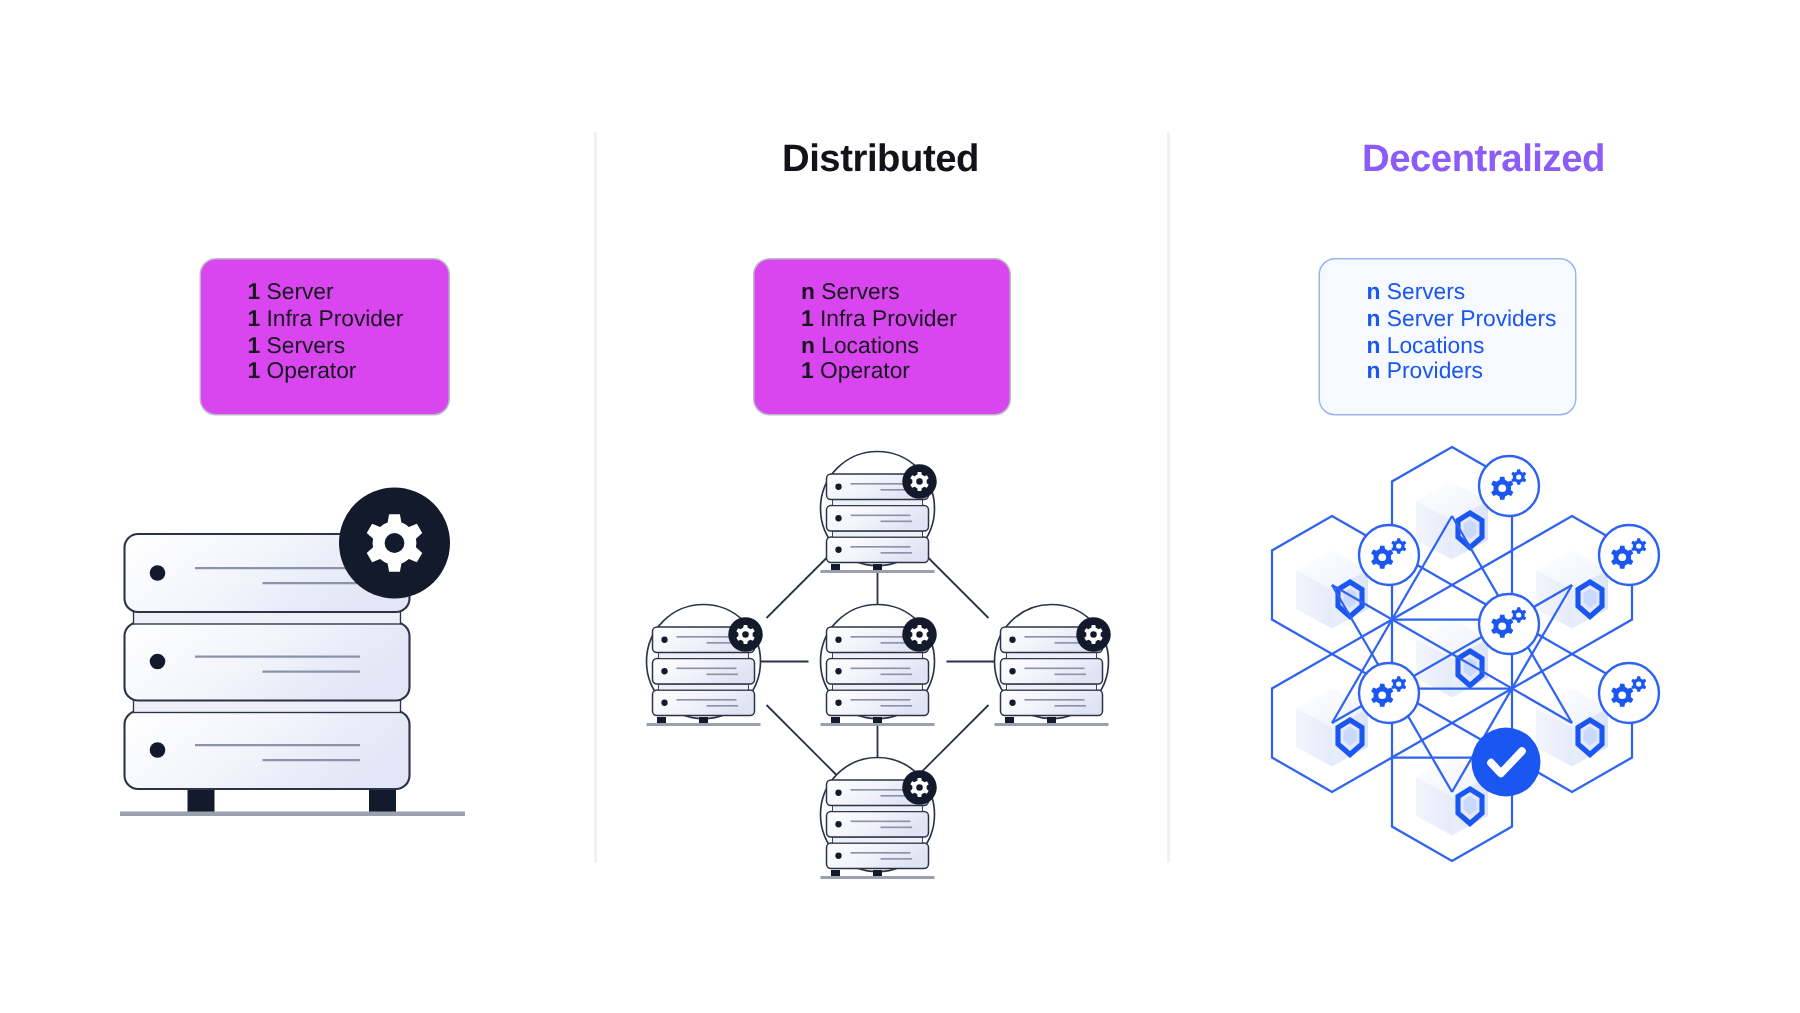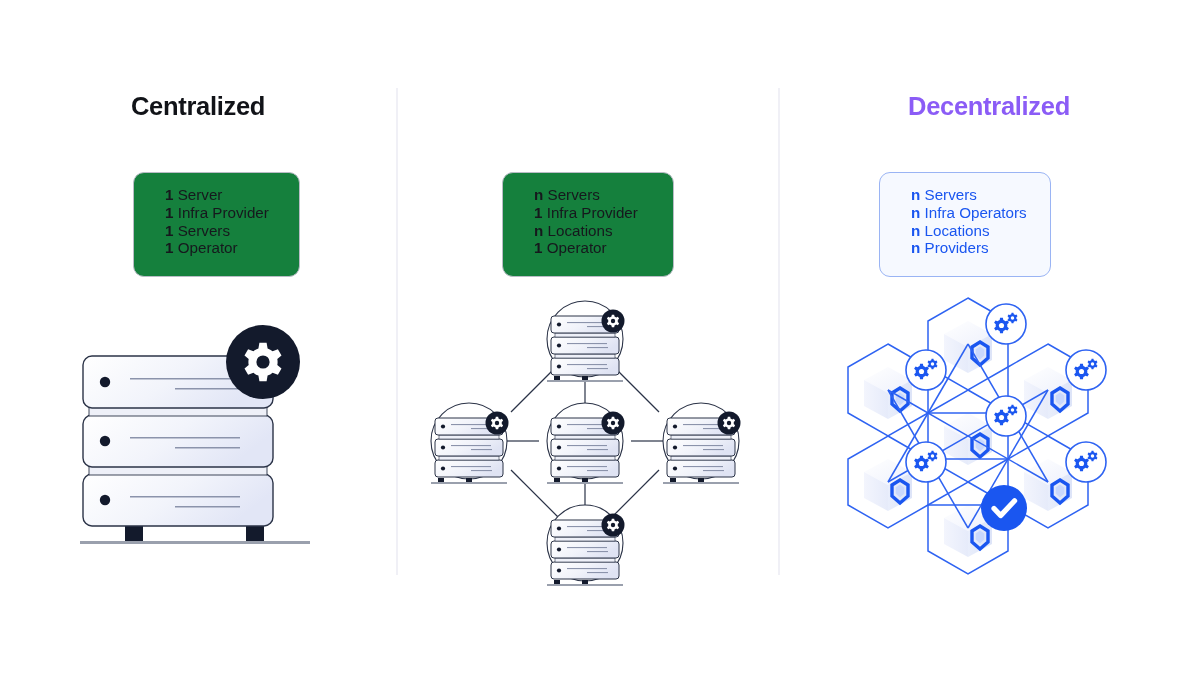--- a/index.html
+++ b/index.html
@@ -34,21 +34,21 @@
     color:#111318;
     line-height:1.1;
   }
   #col-decentralized .col-title{color:#8b5cf6;}
 
   
   .info-box{
     position:absolute;
     border:1px solid #b9bcc6;
     border-radius:11px;
-    background:#15803d;
+    background:#d946ef;
     padding:13px 20px 14px 31px;
     box-sizing:border-box;
   }
   .info-line{
     font-size:15.2px;
     color:#16181d;
     line-height:17.8px;
     white-space:nowrap;
   }
   .info-line b{font-weight:bold;}
@@ -73,21 +73,20 @@
 </head>
 <body>
 
 <div class="stage">
 
   <div class="divider" id="divider-1"></div>
   <div class="divider" id="divider-2"></div>
 
   <div class="column" id="col-centralized">
 
-    <div class="col-title">Centralized</div>
 
     <div class="info-box" id="box-centralized">
       <div class="info-line"><b>1</b> <span class="lbl">Server</span></div>
       <div class="info-line"><b>1</b> <span class="lbl">Infra Provider</span></div>
       <div class="info-line"><b>1</b> <span class="lbl">Servers</span></div>
       <div class="info-line"><b>1</b> <span class="lbl">Operator</span></div>
     </div>
 
     <div class="illus" id="illus-centralized">
       <svg width="270" height="250" viewBox="0 0 270 250">
@@ -142,20 +141,21 @@
               A 14,14 0 0 1 -4.6,-13.6 Z"></path>
             <circle cx="0" cy="0" r="6.6" fill="#131a2c"></circle>
           </g>
         </g>
       </svg>
     </div>
   </div>
 
   <div class="column" id="col-distributed">
 
+    <div class="col-title">Distributed</div>
 
     <div class="info-box" id="box-distributed">
       <div class="info-line"><b>n</b> <span class="lbl">Servers</span></div>
       <div class="info-line"><b>1</b> <span class="lbl">Infra Provider</span></div>
       <div class="info-line"><b>n</b> <span class="lbl">Locations</span></div>
       <div class="info-line"><b>1</b> <span class="lbl">Operator</span></div>
     </div>
 
     <div class="illus" id="illus-distributed">
       <svg width="320" height="290" viewBox="0 0 320 290">
@@ -240,21 +240,21 @@
       </svg>
     </div>
   </div>
 
   <div class="column" id="col-decentralized">
 
     <div class="col-title">Decentralized</div>
 
     <div class="info-box" id="box-decentralized">
       <div class="info-line"><b>n</b> <span class="lbl">Servers</span></div>
-      <div class="info-line"><b>n</b> <span class="lbl">Infra Operators</span></div>
+      <div class="info-line"><b>n</b> <span class="lbl">Server Providers</span></div>
       <div class="info-line"><b>n</b> <span class="lbl">Locations</span></div>
       <div class="info-line"><b>n</b> <span class="lbl">Providers</span></div>
     </div>
 
     <div class="illus" id="illus-decentralized">
       <svg width="300" height="310" viewBox="0 0 300 310">
         <defs>
           <linearGradient id="hexFace" x1="0" y1="0" x2="0.8" y2="1">
             <stop offset="0" stop-color="#fbfcff"></stop>
             <stop offset="1" stop-color="#e9edfb"></stop>

